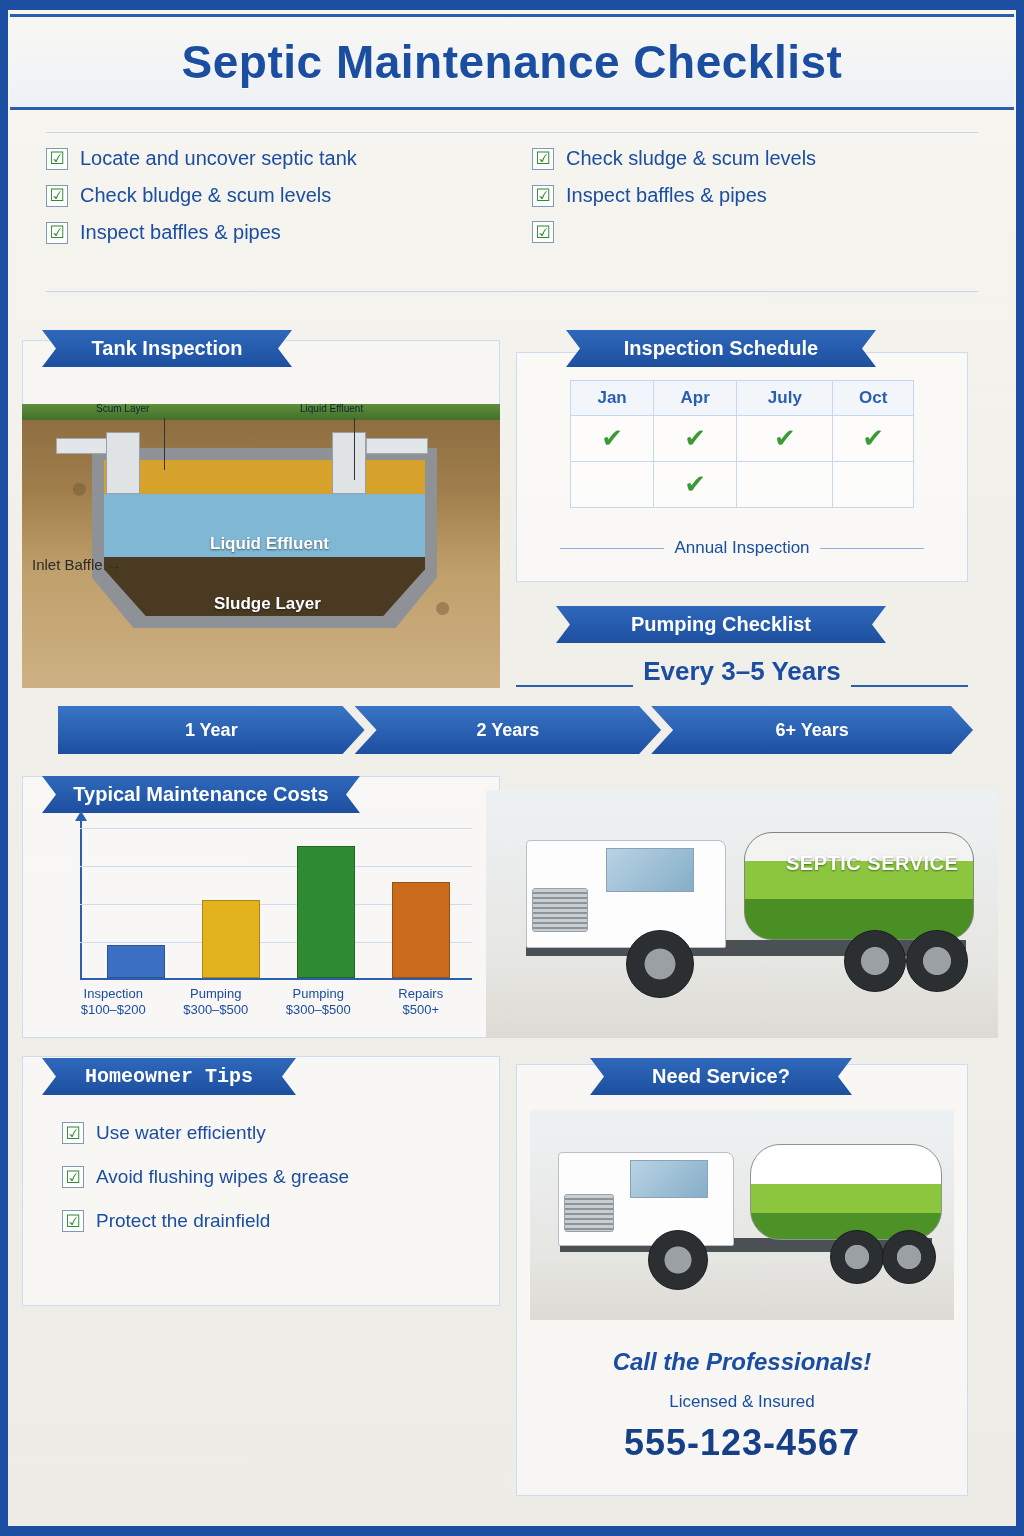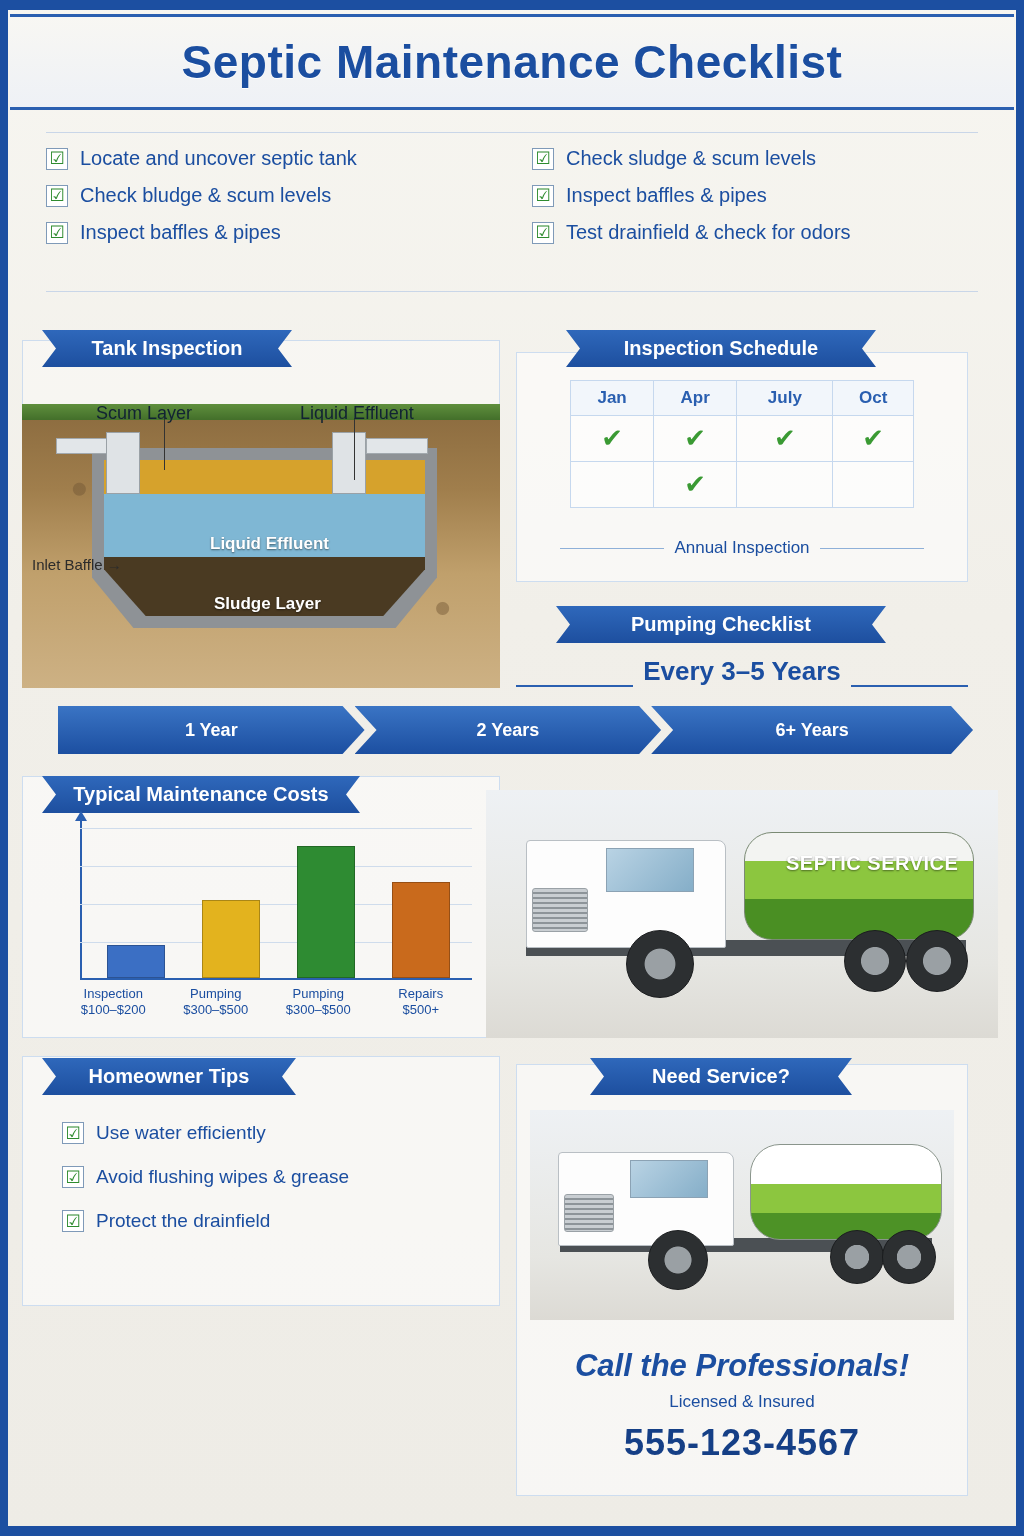--- a/index.html
+++ b/index.html
@@ -93,21 +93,21 @@
         #d6a22c 0 22%,
         #7fb7d4 22% 62%,
         #4a3a22 62% 100%);
   }
   .lid-l, .lid-r {
     position:absolute; top:28px; width:34px; height:62px; background:#dfe3e6; border:1px solid #9aa1a6;
   }
   .lid-l { left:84px; } .lid-r { left:310px; }
   .pipe-l, .pipe-r { position:absolute; top:34px; height:16px; background:#e2e6e9; border:1px solid #a2a9ae; }
   .pipe-l { left:34px; width:60px; } .pipe-r { left:344px; width:62px; }
-  .lbl { position:absolute; font-size:18px; color:#123; }
+  .lbl { position:absolute; font-size:10px; color:#123; }
   .lbl-white { position:absolute; font-size:17px; color:#fff; font-weight:600; text-shadow:0 1px 2px rgba(0,0,0,.5); }
   .leader { position:absolute; background:#333; }
 
   
   #sched-panel { left:516px; top:352px; width:452px; height:230px; }
   .sched-table { position:absolute; left:570px; top:380px; width:344px; }
   .sched-table table { border-collapse:collapse; width:100%; }
   .sched-table th {
     font-size:17px; color:#2a5fb0; font-weight:bold; padding:7px 0;
     border:1px solid #c6d8ee; background:rgba(240,245,252,.8);
@@ -169,21 +169,21 @@
 
   
   #tips-panel { left:22px; top:1056px; width:478px; height:250px; }
   .tips-list { position:absolute; left:62px; top:1122px; width:420px; display:flex; flex-direction:column; gap:22px; }
   .tip-row { display:flex; align-items:center; gap:12px; }
   .tip-label { font-size:19px; color:#1b4ea0; }
 
   
   #cta-panel { left:516px; top:1064px; width:452px; height:432px; }
   .cta-call { position:absolute; left:516px; top:1348px; width:452px; text-align:center;
-    font-size:31px; font-weight:bold; font-style:italic; color:#1b4ea0; }
+    font-size:24px; font-weight:bold; font-style:italic; color:#1b4ea0; }
   .cta-lic { position:absolute; left:516px; top:1392px; width:452px; text-align:center;
     font-size:17px; color:#1b4ea0; }
   .cta-phone { position:absolute; left:516px; top:1422px; width:452px; text-align:center;
     font-size:36px; font-weight:bold; color:#153f86; letter-spacing:1px; }
 </style>
 </head>
 <body>
 
 <div class="poster"></div>
 <div class="edge-top"></div>
@@ -212,21 +212,20 @@
     <div class="chk-row">
       <span class="chk">☑</span>
       <span class="chk-label">Check sludge &amp; scum levels</span>
     </div>
     <div class="chk-row">
       <span class="chk">☑</span>
       <span class="chk-label">Inspect baffles &amp; pipes</span>
     </div>
     <div class="chk-row">
       <span class="chk">☑</span>
-      <span class="chk-label">Test drainfield &amp; check for odors</span>
     </div>
   </div>
 </div>
 
 <div class="panel" id="tank-panel"></div>
 <div class="ribbon" style="left:42px; top:330px; width:250px;">Tank Inspection</div>
 
 <div class="tank-art">
   <div class="soil"></div>
   <div class="grass"></div>
@@ -341,21 +340,21 @@
   <div class="truck-text" style="left:300px; top:62px;">SEPTIC SERVICE</div>
   <div class="cab" style="left:40px; top:50px; width:200px; height:108px;"></div>
   <div class="windshield" style="left:120px; top:58px; width:88px; height:44px;"></div>
   <div class="grille" style="left:46px; top:98px; width:56px; height:44px;"></div>
   <div class="wheel" style="left:140px; top:140px; width:68px; height:68px;"></div>
   <div class="wheel" style="left:358px; top:140px; width:62px; height:62px;"></div>
   <div class="wheel" style="left:420px; top:140px; width:62px; height:62px;"></div>
 </div>
 
 <div class="panel" id="tips-panel"></div>
-<div class="ribbon" style="left:42px; top:1058px; width:254px;">Homeowner Tips</div>
+<div class="ribbon" style="left:42px; top:1058px; width:254px;font-family:Liberation Mono, monospace;">Homeowner Tips</div>
 
 <div class="tips-list">
   <div class="tip-row">
     <span class="chk">☑</span>
     <span class="tip-label">Use water efficiently</span>
   </div>
   <div class="tip-row">
     <span class="chk">☑</span>
     <span class="tip-label">Avoid flushing wipes &amp; grease</span>
   </div>

